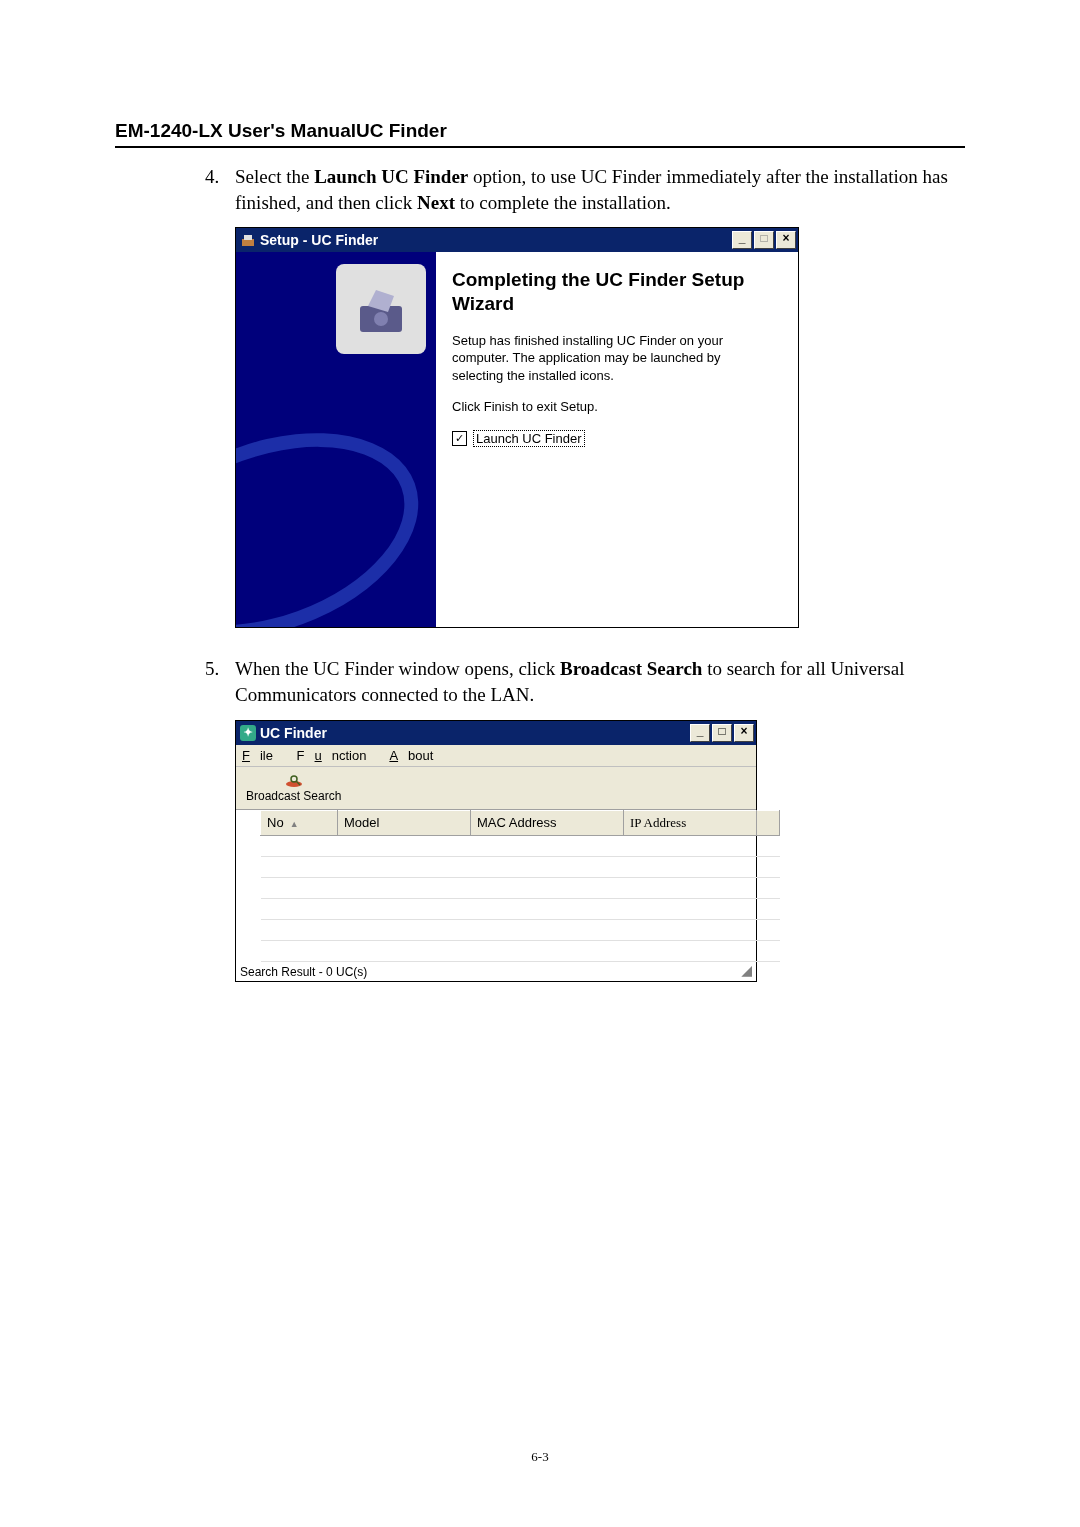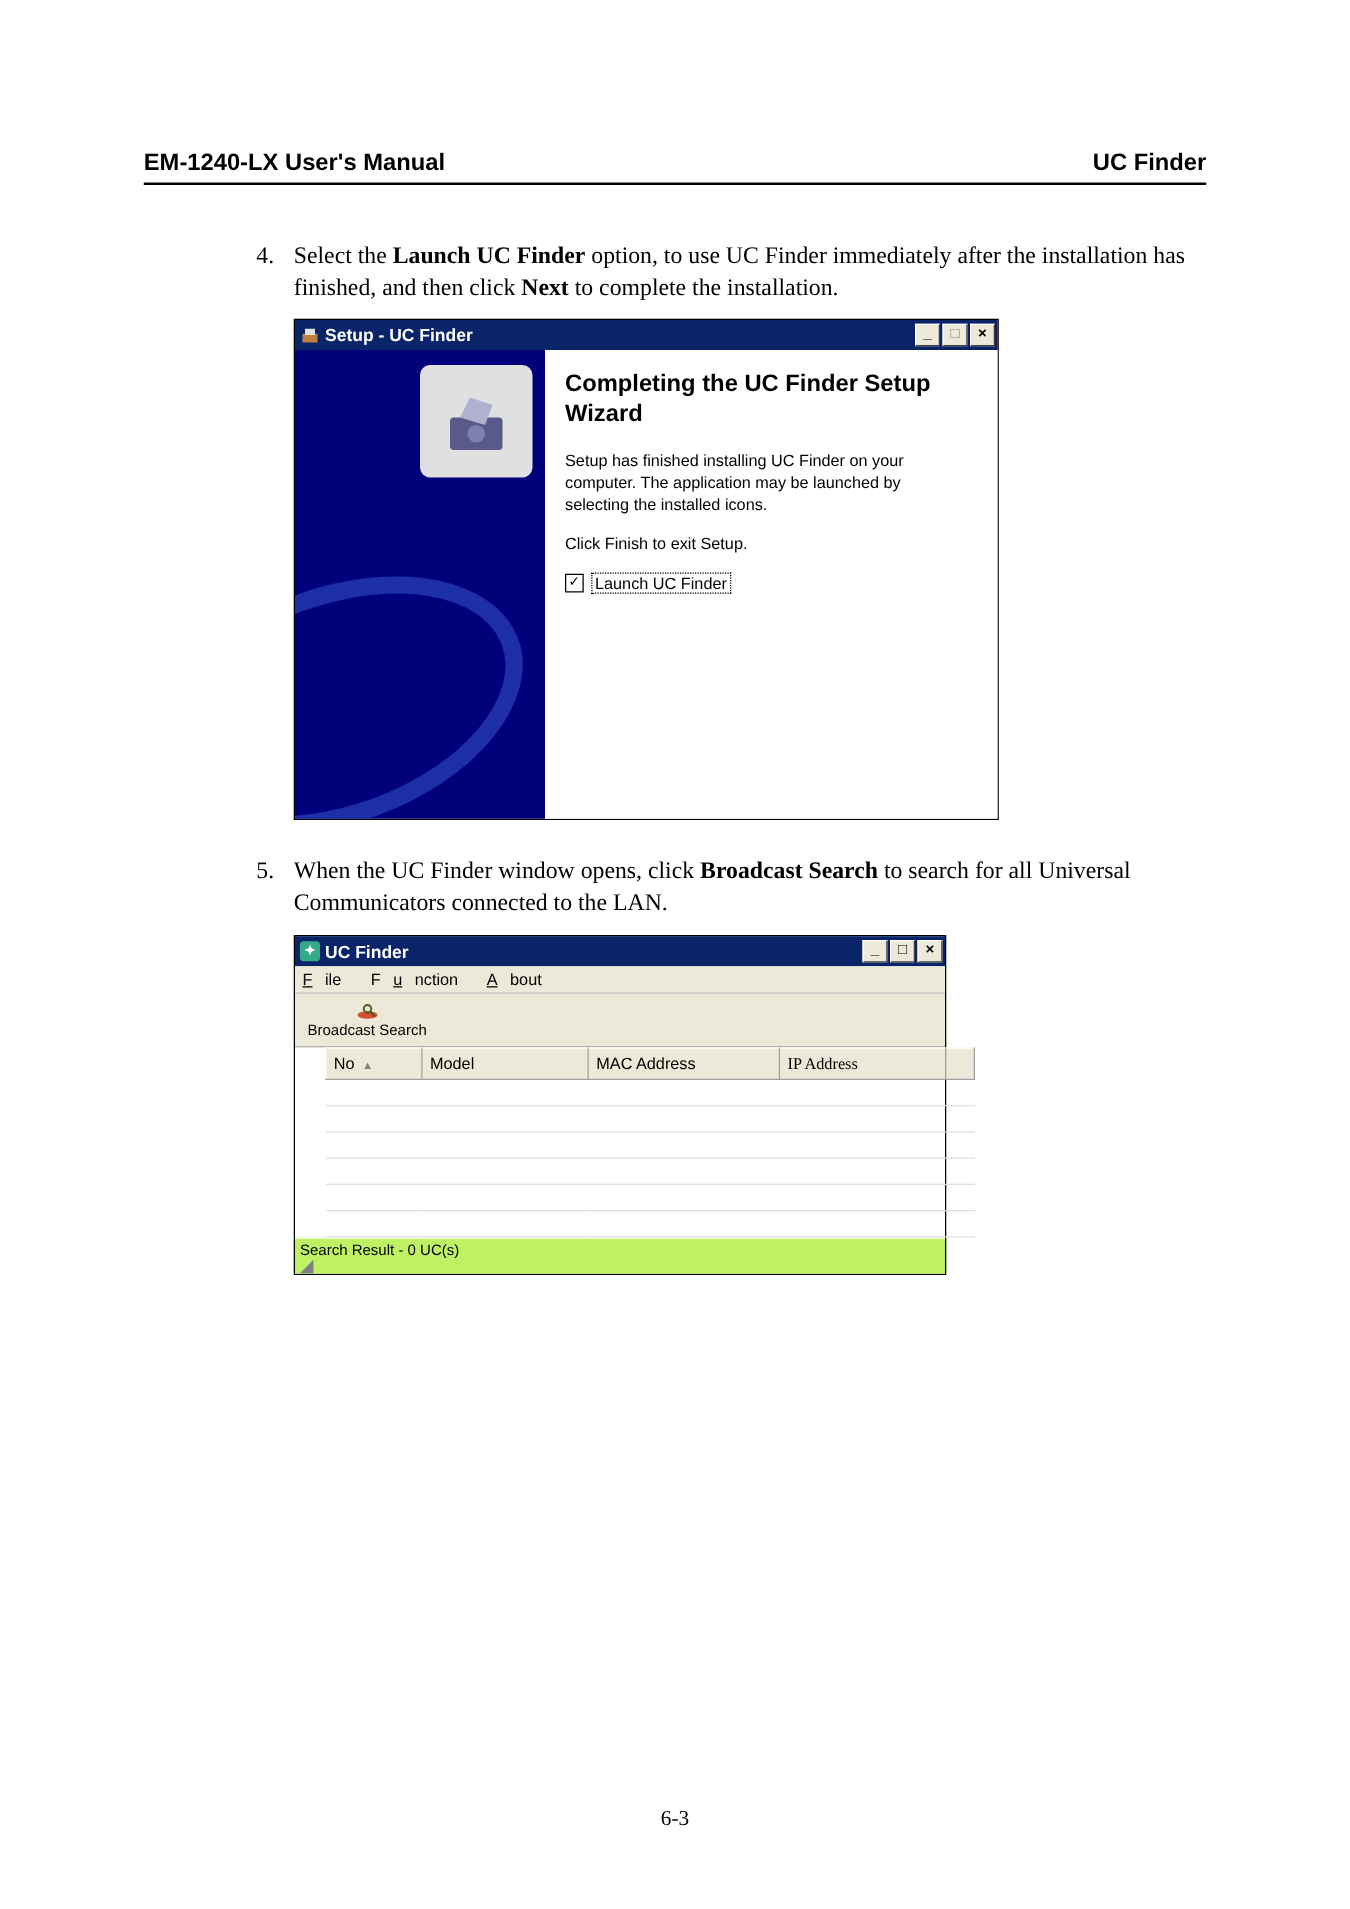--- a/index.html
+++ b/index.html
@@ -9,24 +9,23 @@
     font-family: "Times New Roman", serif;
     width: 1080px;
     height: 1527px;
     position: relative;
   }
   .page {
     padding: 120px 115px 0 115px;
   }
   .header-row {
     display: flex;
-    justify-content: space-between;
     border-bottom: 2px solid #000;
     padding-bottom: 4px;
-    margin-bottom: 44px;
+    margin-bottom: 16px;
     font-family: Arial, sans-serif;
   }
   .header-left {
     font-weight: bold;
     font-size: 19px;
   }
   .header-right {
     font-weight: bold;
     font-size: 19px;
   }
@@ -241,36 +240,36 @@
     border-bottom: 1px solid #e0e0e0;
     height: 18px;
   }
   .fnd-table th.col-no { width: 64px; }
   .fnd-table th.col-model { width: 120px; }
   .fnd-table th.col-mac { width: 140px; }
   .fnd-table th.col-ip { width: 120px; font-family: Liberation Serif, serif; }
   .fnd-table th.col-end { width: auto; }
 
   .fnd-status {
-    background: #bef264;
+    background: #ffffff;
     font-size: 12px;
     padding: 2px 4px;
     border-top: 1px solid #fff;
-    display: flex; justify-content: space-between; flex-direction: column;
+    display: flex; justify-content: space-between;
   }
   .fnd-status .grip {
     color: #808080; font-size: 14px; line-height: 10px;
   }
 
   .page-number {
     position: absolute;
     bottom: 62px;
     left: 0; right: 0;
     text-align: center;
-    font-size: 17px;
+    font-size: 13px;
   }
 </style>
 </head>
 <body>
 
 <div class="page">
 
   <div class="header-row">
     <div class="header-left">EM-1240-LX User's Manual</div>
     <div class="header-right">UC Finder</div>

